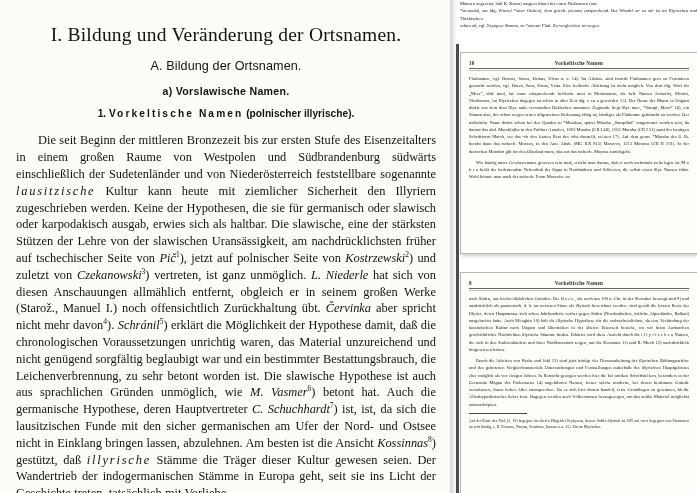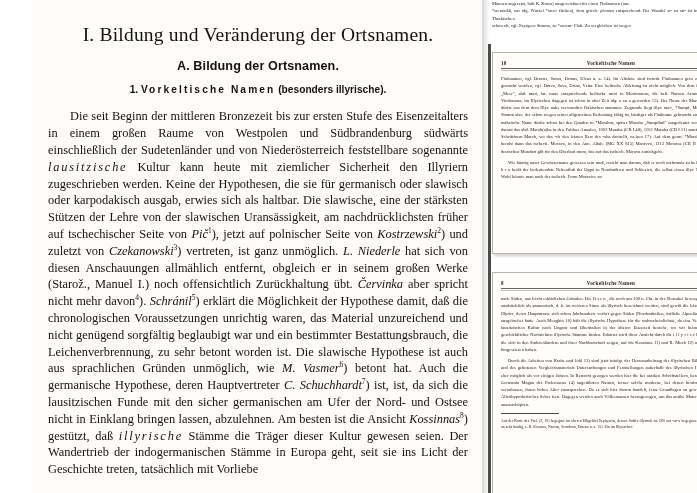--- a/index.html
+++ b/index.html
@@ -15,21 +15,20 @@
     color: #14120f;
     position: relative;
   }
 
   
   #viewer {
     position: absolute;
     inset: 0;
     display: flex;
     background: #737373;
-    margin-left: 32px;
   }
 
   .main-page {
     position: relative;
     width: 450px;
     height: 493px;
     background: #fdfcf9;
     overflow: hidden;
     flex: 0 0 450px;
   }
@@ -54,21 +53,21 @@
     font-weight: normal;
     letter-spacing: 0.2px;
     margin: 10px 0 0 0;
     line-height: 1.15;
     font-family: "Liberation Serif", "DejaVu Serif", serif;
   }
 
   .section-a {
     text-align: center;
     font-size: 12.6px;
-    font-weight: bold;
+    font-weight: normal;
     margin: 13px 0 0 0;
     font-family: "Liberation Sans", sans-serif;
     letter-spacing: 0.1px;
   }
 
   .section-b {
     text-align: center;
     font-size: 10.6px;
     font-weight: bold;
     margin: 12px 0 0 0;
@@ -204,23 +203,24 @@
 
 <div id="viewer">
 
   <div class="main-page">
     <div class="page-inner">
 
       <h1 class="chapter-title">I. Bildung und Veränderung der Ortsnamen.</h1>
 
       <h2 class="section-a">A. Bildung der Ortsnamen.</h2>
 
+      <h3 class="section-b">a) Vorslawische Namen.</h3>
 
       <h4 class="section-c">
-        <span>1. </span><span class="spaced">Vorkeltische Namen</span><span> (besonders illyrische).</span>
+        <span>1. </span><span class="spaced">Vorkeltische Namen</span><span> (polnischer illyrische).</span>
       </h4>
 
       <p class="body-text"><span>Die seit Beginn der mittleren Bronzezeit bis zur ersten Stufe des Eisenzeitalters in einem großen Raume von Westpolen und Südbrandenburg südwärts einschließlich der Sudetenländer und von Niederösterreich feststellbare sogenannte </span><span class="sp">lausitzische</span><span> Kultur kann heute mit ziemlicher Sicherheit den Illyriern zugeschrieben werden. Keine der Hypothesen, die sie für germanisch oder slawisch oder karpodakisch ausgab, erwies sich als haltbar. Die slawische, eine der stärksten Stützen der Lehre von der slawischen Uransässigkeit, am nachdrücklichsten früher auf tschechischer Seite von </span><i>Pič</i><sup>1</sup><span>), jetzt auf polnischer Seite von </span><i>Kostrzewski</i><sup>2</sup><span>) und zuletzt von </span><i>Czekanowski</i><sup>3</sup><span>) vertreten, ist ganz unmöglich. </span><i>L. Niederle</i><span> hat sich von diesen Anschauungen allmählich entfernt, obgleich er in seinem großen Werke (Starož., Manuel I.) noch offensichtlich Zurückhaltung übt. </span><i>Červinka</i><span> aber spricht nicht mehr davon</span><sup>4</sup><span>). </span><i>Schránil</i><sup>5</sup><span>) erklärt die Möglichkeit der Hypothese damit, daß die chronologischen Voraussetzungen unrichtig waren, das Material unzureichend und nicht genügend sorgfältig beglaubigt war und ein bestimmter Bestattungsbrauch, die Leichenverbrennung, zu sehr betont worden ist. Die slawische Hypothese ist auch aus sprachlichen Gründen unmöglich, wie </span><i>M. Vasmer</i><sup>6</sup><span>) betont hat. Auch die germanische Hypothese, deren Hauptvertreter </span><i>C. Schuchhardt</i><sup>7</sup><span>) ist, ist, da sich die lausitzischen Funde mit den sicher germanischen am Ufer der Nord- und Ostsee nicht in Einklang bringen lassen, abzulehnen. Am besten ist die Ansicht </span><i>Kossinnas</i><sup>8</sup><span>) gestützt, daß </span><span class="sp">illyrische</span><span> Stämme die Träger dieser Kultur gewesen seien.  Der Wandertrieb der indogermanischen Stämme in Europa geht, seit sie ins Licht der Geschichte treten, tatsächlich mit Vorliebe</span></p>
 
     </div>
   </div>
 
   <div class="thumb-col">
 
     <div class="edge-bar"></div>

